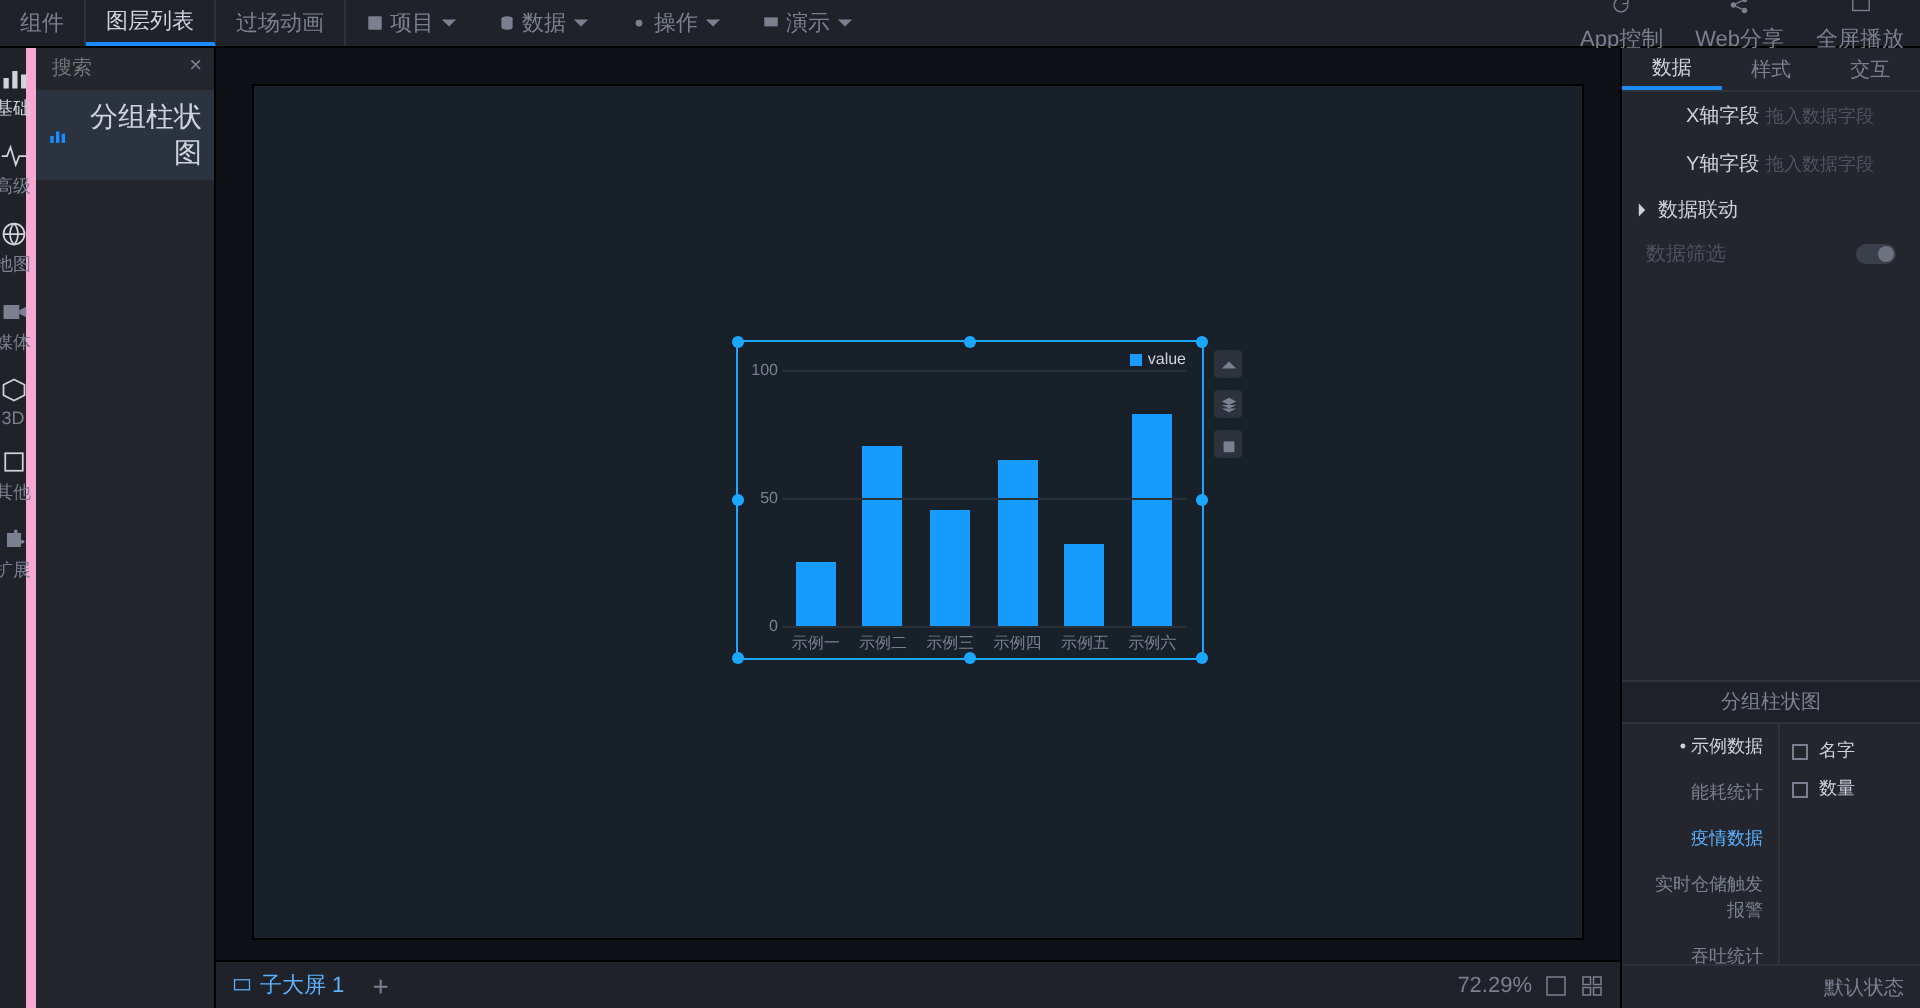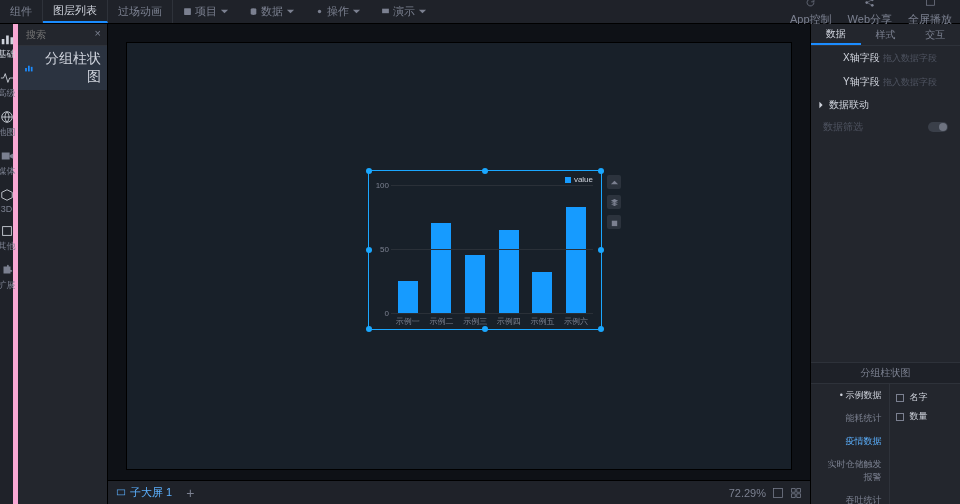--- a/index.html
+++ b/index.html
@@ -366,14 +366,15 @@
           <div class="ds-f">
             <i></i>
             <span>名字</span>
           </div>
           <div class="ds-f">
             <i></i>
             <span>数量</span>
           </div>
         </div>
     </div>
+    <div class="footer">默认状态</div>
   </div>
 </div>
 
 </body></html>

